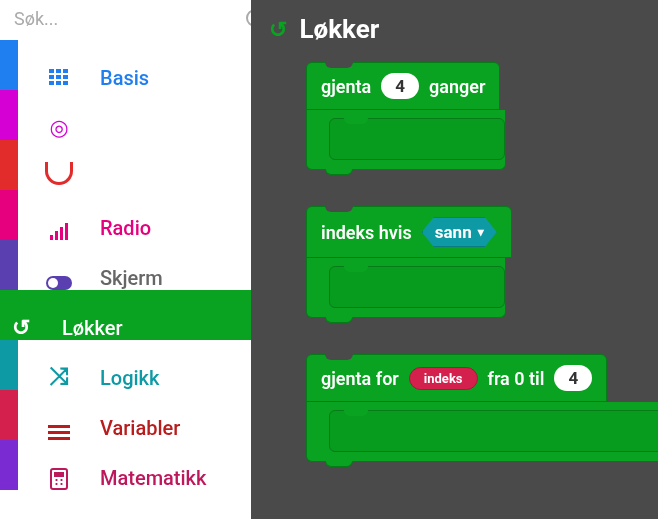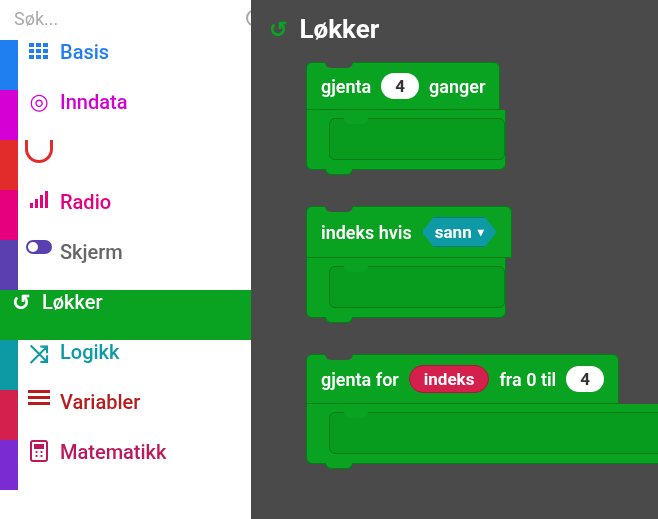--- a/index.html
+++ b/index.html
@@ -5,21 +5,21 @@
   * { box-sizing: border-box; margin: 0; padding: 0; font-family: -apple-system, BlinkMacSystemFont, "Segoe UI", Roboto, sans-serif; }
   body { width: 658px; height: 519px; overflow: hidden; display: flex; background: #fff; }
   
   .sidebar { width: 251px; height: 519px; background: #fff; display: flex; flex-direction: column; }
   .search-row { display: flex; align-items: flex-start; padding: 8px 14px; }
   .search-input { flex: 1; border: none; outline: none; font-size: 18px; color: #888; background: transparent; }
   .search-input::placeholder { color: #aaa; }
   .search-icon-box { color: #aaa; font-size: 20px; padding: 0 4px; }
   
   .cat-list { display: flex; flex-direction: column; }
-  .cat-item { display: flex; align-items: flex-start; height: 50px; cursor: pointer; position: relative; }
+  .cat-item { display: flex; align-items: flex-end; height: 50px; cursor: pointer; position: relative; gap: 20px; }
   .cat-stripe { width: 18px; height: 100%; flex-shrink: 0; }
   .cat-icon { width: 42px; display: flex; align-items: center; justify-content: center; font-size: 20px; }
   .cat-label { font-size: 20px; font-weight: 500; }
   .cat-item.selected { color: #fff; }
   .cat-item:not(.selected) .cat-icon { }
   .cat-item:not(.selected) .cat-label { }
   
   .flyout { flex: 1; background: #4a4a4a; height: 519px; position: relative; padding: 0; }
   .flyout-header { display: flex; align-items: center; gap: 12px; padding: 14px 18px 18px 18px; }
   .flyout-header-icon { color: #0aa321; font-size: 22px; font-weight: bold; }
@@ -88,21 +88,21 @@
   .block3 .block-hat, .block3 .block-body { }
   .block3 .block-body { width: 370px; }
   
   .num-pill { background:#fff; color:#333; border-radius: 20px; padding: 3px 14px; font-weight:700; font-size:17px; }
   .bool-hex {
     background:#0d9aa5; color:#fff; padding:4px 12px; font-weight:700; font-size:17px;
     clip-path: polygon(12px 0, calc(100% - 12px) 0, 100% 50%, calc(100% - 12px) 100%, 12px 100%, 0 50%);
     display:flex; align-items:center; gap:6px;
     border: 1px solid #0b7a83;
   }
-  .var-pill { background:#d4204c; color:#fff; border-radius:20px; padding:3px 14px; font-weight:700; font-size:17px; border:1px solid #a8183b;}
+  .var-pill { background:#d4204c; color:#fff; border-radius:20px; padding:3px 14px; font-weight:700; font-size:13px; border:1px solid #a8183b;}
   .caret-down { font-size:12px; }
   
   
   .i-grid::before { content:""; display:inline-block; width:20px; height:16px;
     background:
       linear-gradient(currentColor,currentColor) 0 0/5px 4px no-repeat,
       linear-gradient(currentColor,currentColor) 7px 0/5px 4px no-repeat,
       linear-gradient(currentColor,currentColor) 14px 0/5px 4px no-repeat,
       linear-gradient(currentColor,currentColor) 0 6px/5px 4px no-repeat,
       linear-gradient(currentColor,currentColor) 7px 6px/5px 4px no-repeat,
@@ -151,21 +151,20 @@
           <span class="i-grid"></span>
         </div>
       <div class="cat-label">Basis</div>
     </div>
 
     <div class="cat-item" style="color:#d400d4">
       <div class="cat-stripe" style="background:#d400d4"></div>
       <div class="cat-icon">
           <span class="i-target"></span>
         </div>
-      <div class="cat-label">Inndata</div>
     </div>
 
     <div class="cat-item" style="color:#e22b2b">
       <div class="cat-stripe" style="background:#e22b2b"></div>
       <div class="cat-icon">
           <span class="i-head"></span>
         </div>
     </div>
 
     <div class="cat-item" style="color:#e6007e">

